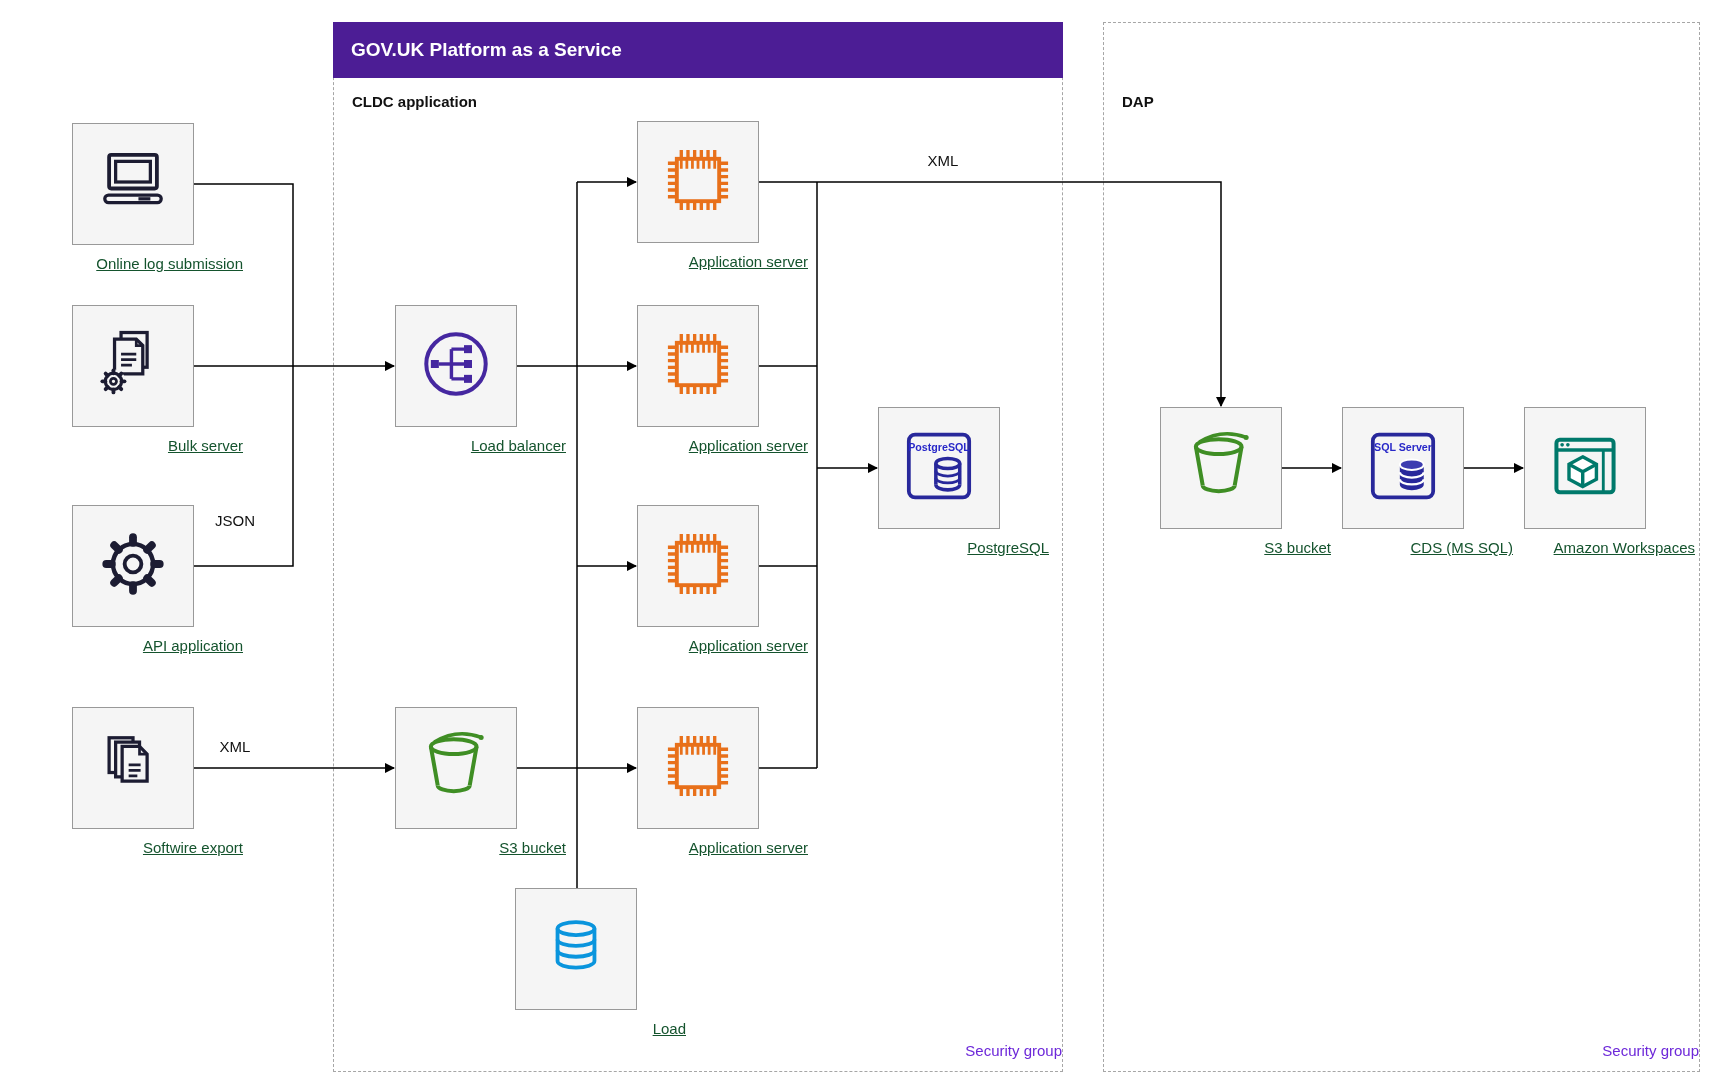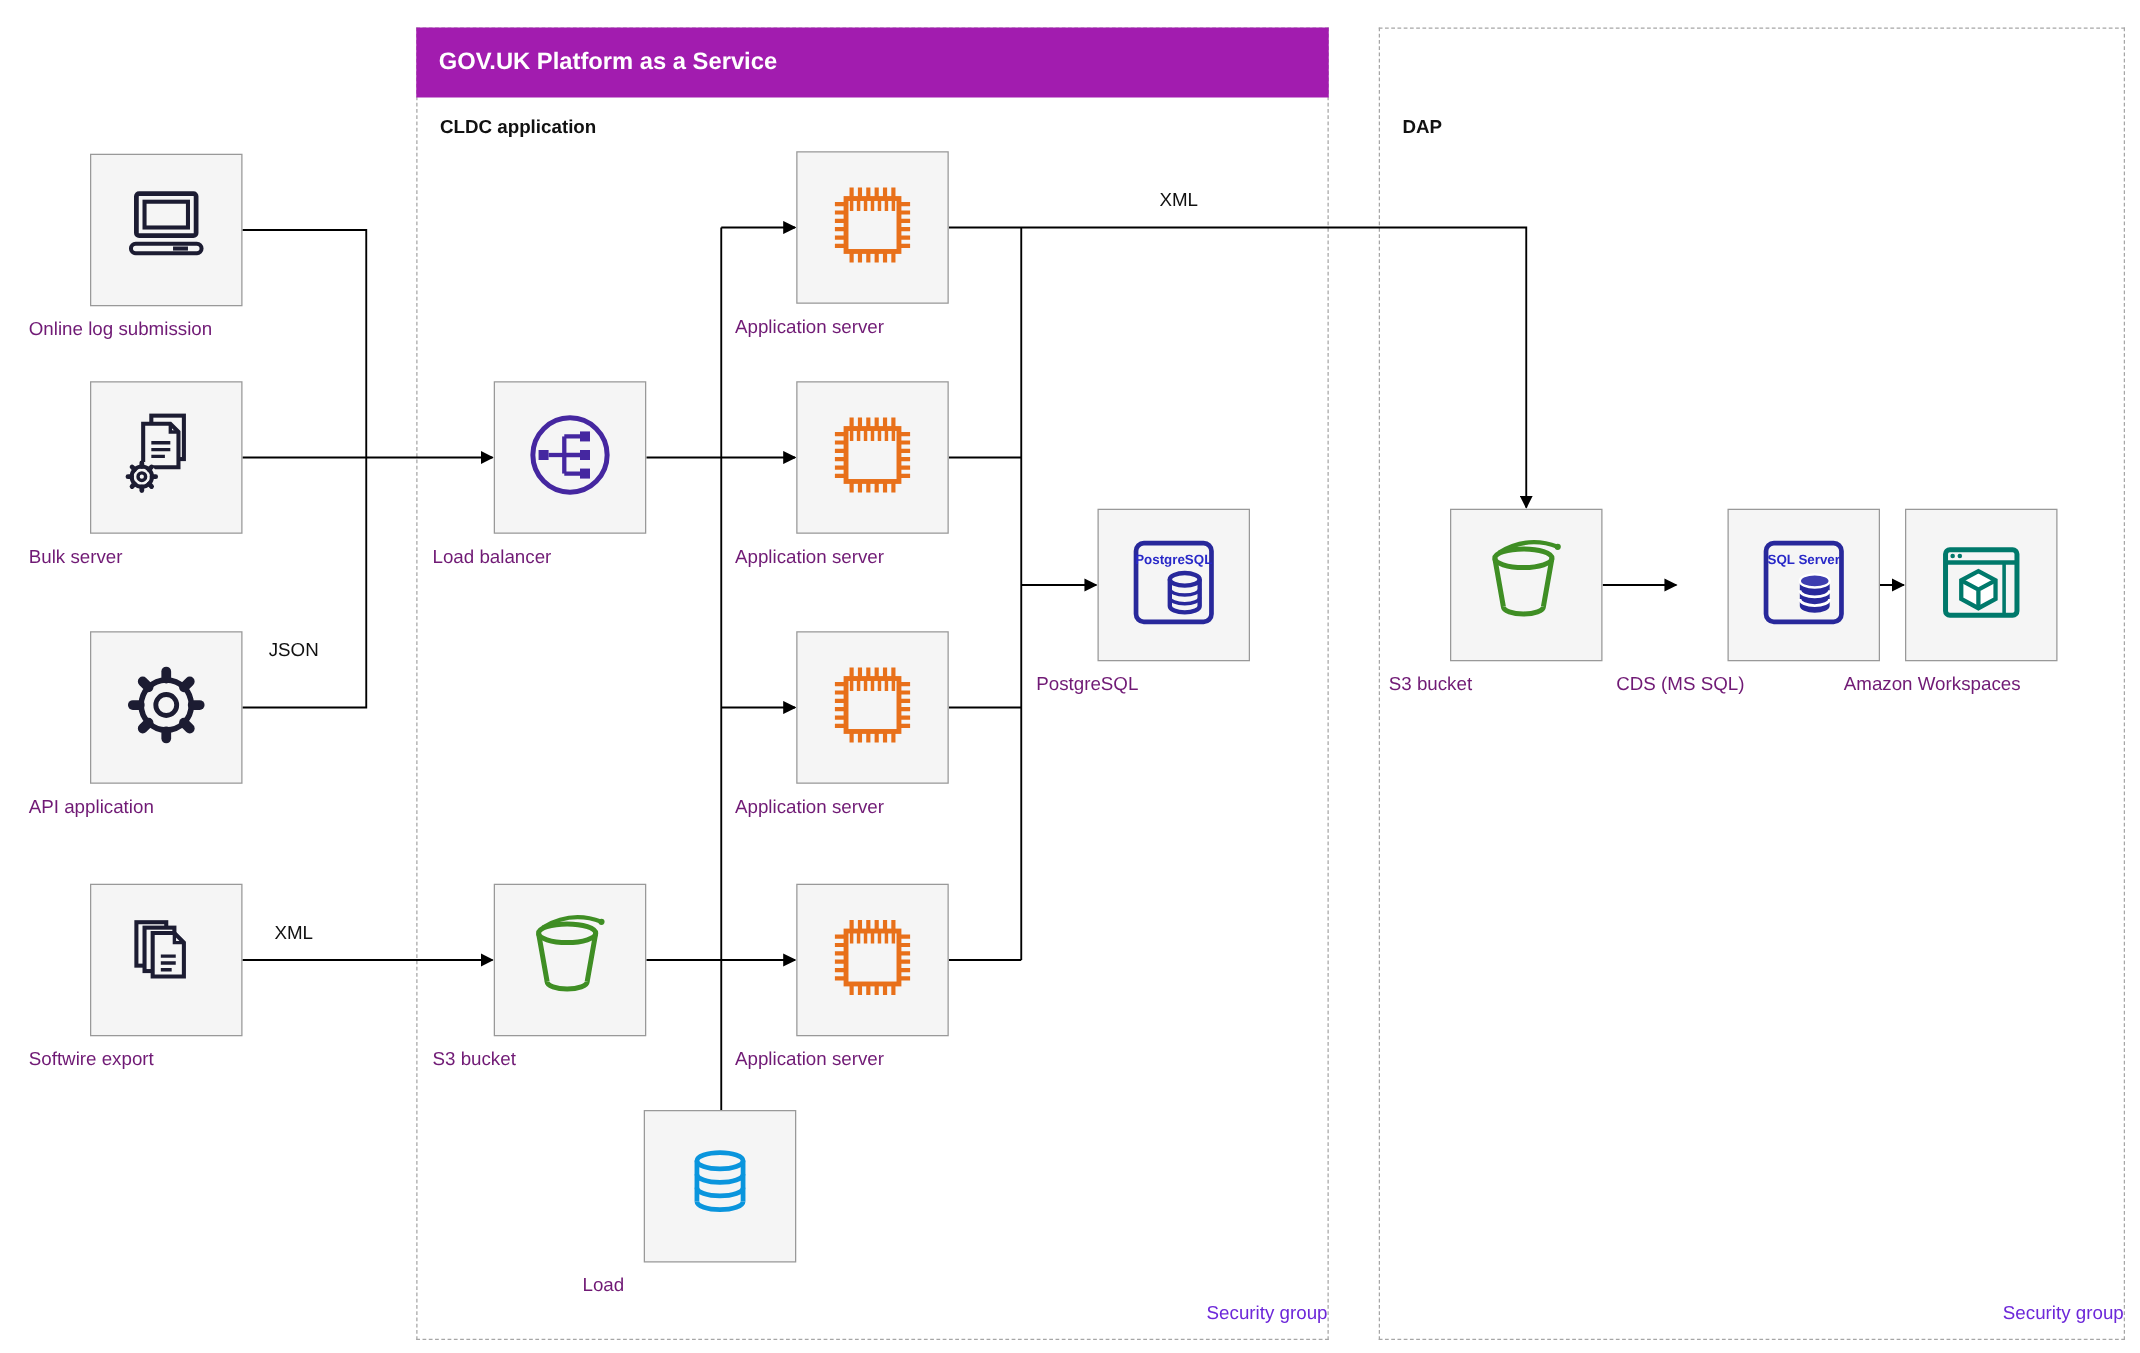--- a/index.html
+++ b/index.html
@@ -10,41 +10,41 @@
     font-family:"Liberation Sans", sans-serif;
     overflow:hidden;
   }
   .container {
     position:absolute;
     border:1.5px dashed #a6a6a6;
     background:transparent;
   }
   .container-header {
     position:absolute; left:-1px; top:-1px; right:-1px; height:56px;
-    background:#a21caf; color:#ffffff;
+    background:#4c1d95; color:#ffffff;
     font-weight:bold; font-size:19px;
     display:flex; align-items:center; padding-left:18px;
   }
   .container-sub {
     position:absolute; top:70px; left:18px;
     font-weight:bold; font-size:15px; color:#111111;
   }
   .container-footer {
     position:absolute; bottom:12px; right:0;
     font-size:15px; color:#6d28d9;
   }
   .node {
     position:absolute; width:122px; height:122px;
     background:#f5f5f5; border:1px solid #999999;
     display:flex; align-items:center; justify-content:center;
     z-index:10;
   }
   .node-label {
-    position:absolute; width:220px; text-align:left;
-    font-size:15px; color:#701a75; z-index:12;
+    position:absolute; width:220px; text-align:right;
+    font-size:15px; color:#14532d; z-index:12;text-decoration:underline;
   }
   .edge-label {
     position:absolute; width:80px; text-align:center;
     font-size:15px; color:#111111; z-index:12;
   }
   #edges {
     position:absolute; left:0; top:0; z-index:5; pointer-events:none;
   }
 </style>
 </head>
@@ -329,21 +329,21 @@
         <path d="M13,18 L19,52 M53,18 L47,52"></path>
         <path d="M19,52 a14,5 0 0 0 28,0"></path>
         <path d="M16,14 Q36,2 57,10" stroke-width="3"></path>
         <circle cx="57" cy="10" r="2.2" fill="#3f8e24" stroke="none"></circle>
       </g>
     </svg>
   </span>
 </div>
 <div class="node-label" style="left:1111px; top:539px;">S3 bucket</div>
 
-<div class="node" style="left:1342px; top:407px;margin-left:40px;">
+<div class="node" style="left:1342px; top:407px;">
   <span>
     <svg viewBox="0 0 70 70" width="88" height="88">
       <g stroke="#28289b" fill="none">
         <rect x="11" y="10" width="48" height="50" rx="5" stroke-width="3"></rect>
         <text x="35" y="23" text-anchor="middle" font-size="8.5" font-weight="bold" fill="#2828c8" stroke="none" font-family="Liberation Sans, sans-serif">SQL Server</text>
         <path d="M32.5,34 a9.5,4.2 0 0 1 19,0 V50 a9.5,4.2 0 0 1 -19,0 Z" fill="#28289b" stroke="none"></path>
         <ellipse cx="42" cy="34" rx="9.5" ry="4.2" stroke="#ffffff" stroke-width="1.5" fill="#3d3db0"></ellipse>
         <path d="M32.5,40 a9.5,4.2 0 0 0 19,0 M32.5,45.5 a9.5,4.2 0 0 0 19,0" stroke="#ffffff" stroke-width="1.8"></path>
       </g>
     </svg>

